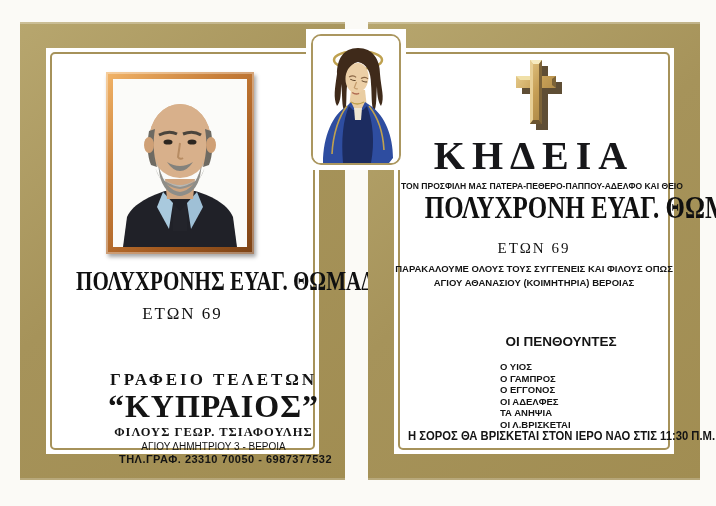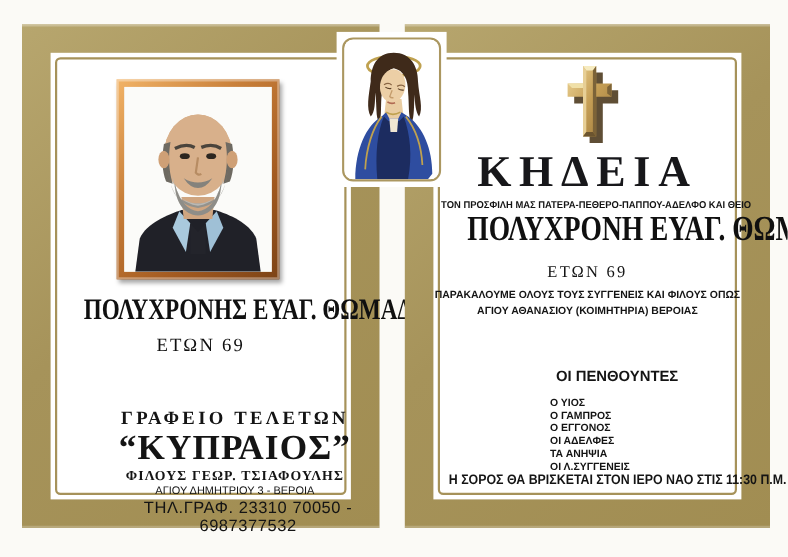--- a/index.html
+++ b/index.html
@@ -30,21 +30,21 @@
     font-family:"Liberation Serif",serif;font-weight:600;font-size:27px;color:#101010;
     transform:scaleX(0.78);transform-origin:center;}
   .l-age{position:absolute;left:0;top:256px;width:100%;font-family:"Liberation Serif",serif;
     font-size:17px;letter-spacing:2px;color:#101010;}
 
   .office{position:absolute;left:0;top:322px;width:100%;margin-left:31px;}
   .office-line1{font-family:"Liberation Serif",serif;font-weight:700;font-size:17px;letter-spacing:3px;}
   .office-line2{font-family:"Liberation Serif",serif;font-weight:700;font-size:32px;letter-spacing:1px;margin-top:-2px;}
   .office-line3{font-family:"Liberation Serif",serif;font-weight:700;font-size:12.5px;letter-spacing:1px;margin-top:0px;}
   .office-line4{font-weight:400;font-size:10px;margin-top:1px;}
-  .office-line5{font-weight:400;font-size:15px;margin-top:1px;letter-spacing:.5px;padding-left:24px;}
+  .office-line5{font-weight:700;font-size:11px;margin-top:1px;letter-spacing:.5px;padding-left:24px;}
 
   
   .cross-wrap{position:absolute;left:0;top:8px;width:100%;display:flex;justify-content:center;}
   .r-title{position:absolute;left:0;top:84px;width:100%;
     font-family:"Liberation Serif",serif;font-weight:700;font-size:40px;letter-spacing:7px;color:#17171a;}
   .r-subtitle{position:absolute;left:0;top:133px;width:100%;font-weight:700;font-size:9px;
     transform:scaleX(0.95);transform-origin:center;white-space:nowrap;}
   .r-name{position:absolute;left:0;top:141px;width:100%;white-space:nowrap;
     font-family:"Liberation Serif",serif;font-weight:600;font-size:32px;color:#101010;
     transform:scaleX(0.78);transform-origin:center;}
@@ -160,21 +160,21 @@
     </div>
 
     <div class="r-mourners-title center">ΟΙ ΠΕΝΘΟΥΝΤΕΣ</div>
 
     <div class="r-mourners">
       <div>Ο ΥΙΟΣ</div>
       <div>Ο ΓΑΜΠΡΟΣ</div>
       <div>Ο ΕΓΓΟΝΟΣ</div>
       <div>ΟΙ ΑΔΕΛΦΕΣ</div>
       <div>ΤΑ ΑΝΗΨΙΑ</div>
-      <div>ΟΙ Λ.ΣΥΓΓΕΝΕΙΣ</div>
+      <div>ΟΙ Λ.ΒΡΙΣΚΕΤΑΙ</div>
     </div>
 
     <div class="r-footer center">Η ΣΟΡΟΣ ΘΑ ΒΡΙΣΚΕΤΑΙ ΣΤΟΝ ΙΕΡΟ ΝΑΟ ΣΤΙΣ 11:30 Π.Μ.</div>
   </div>
 </div>
 
 <div class="mary-card">
   <div class="mary-border">
     <svg viewBox="0 0 86 127">
       <rect width="86" height="127" fill="#ffffff"></rect>

